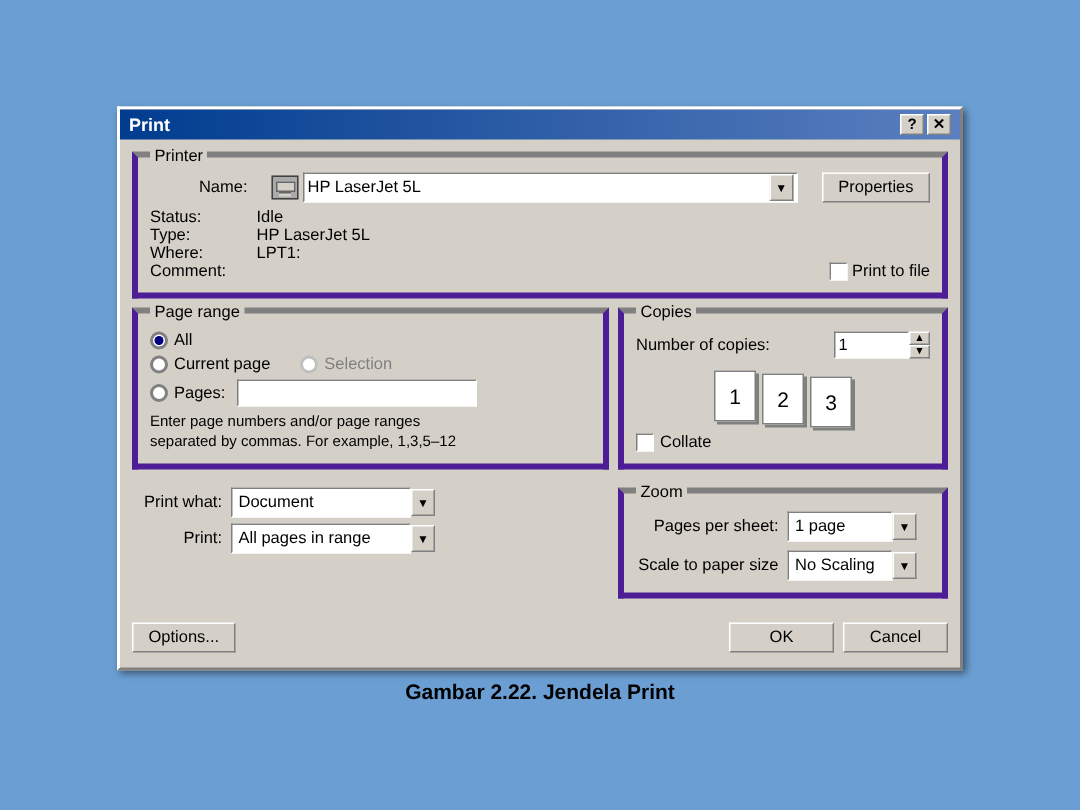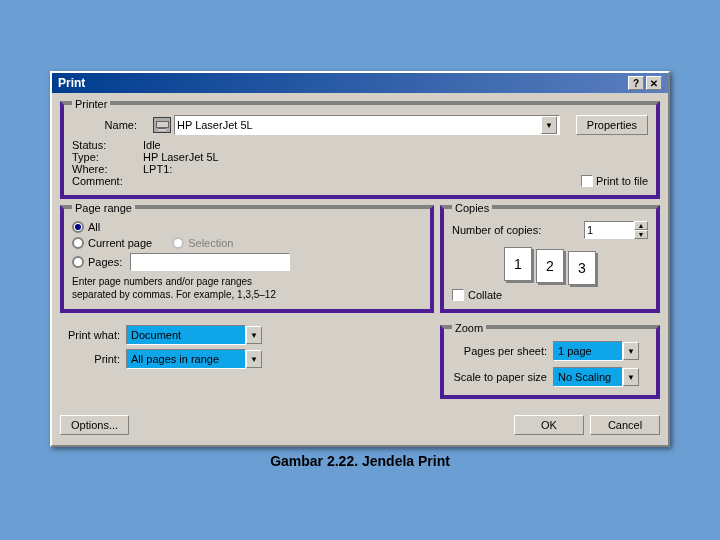--- a/index.html
+++ b/index.html
@@ -13,21 +13,21 @@
       height: 540px;
       font-family: 'Arial', Tahoma, sans-serif;
       font-size: 11px;
     }
 
     .dialog {
       background: #d4d0c8;
       border: 2px solid #ffffff;
       border-right-color: #808080;
       border-bottom-color: #808080;
-      width: 620px;
+      width: 564px;
       box-shadow: 2px 2px 5px rgba(0,0,0,0.5);
     }
 
     .title-bar {
       background: linear-gradient(to right, #003c8f, #5b7fbf);
       color: white;
       padding: 3px 6px;
       display: flex;
       justify-content: space-between;
       align-items: center;
@@ -337,21 +337,21 @@
       color: #000;
     }
 
     .inline-select {
       display: flex;
       align-items: center;
     }
 
     .inline-select-text {
       height: 20px;
-      background: #0ea5e9;
+      background: #ffffff;
       border: 1px solid;
       border-color: #808080 #ffffff #ffffff #808080;
       display: flex;
       align-items: center;
       padding: 0 4px;
       font-size: 11px;
       min-width: 120px;
     }
 
     .pages-row {

